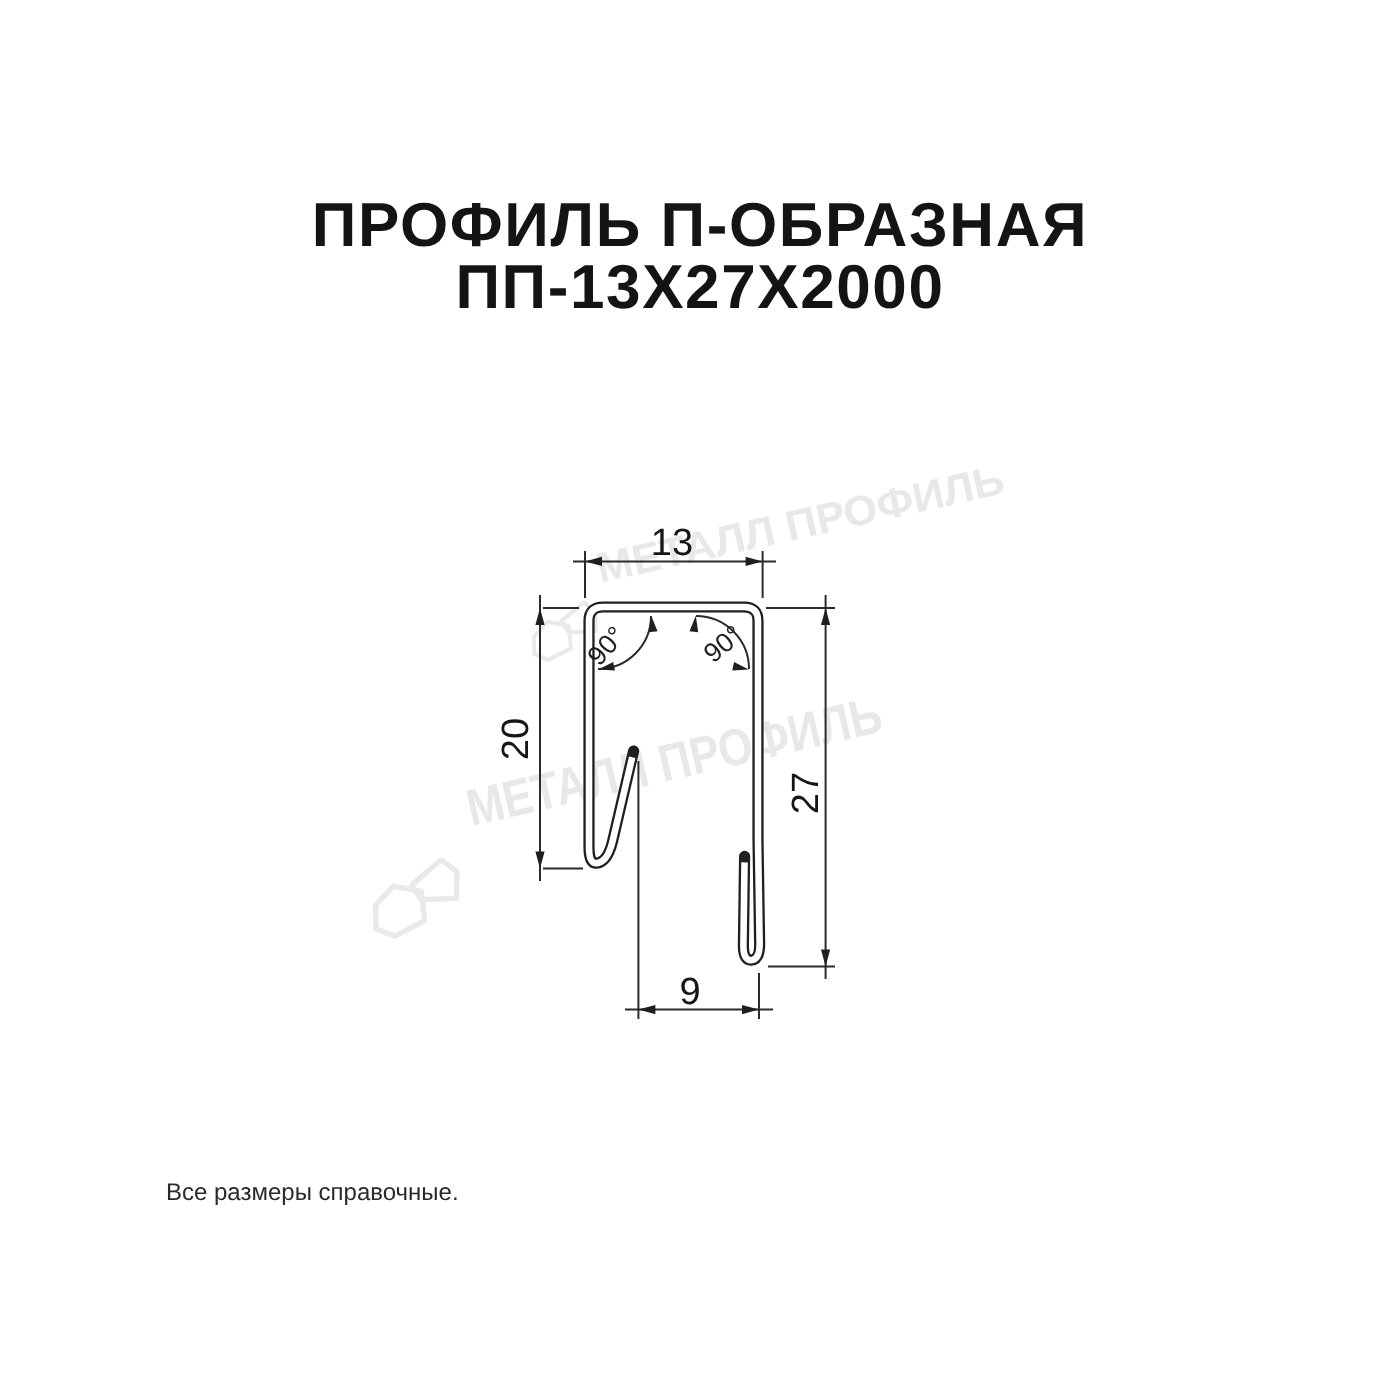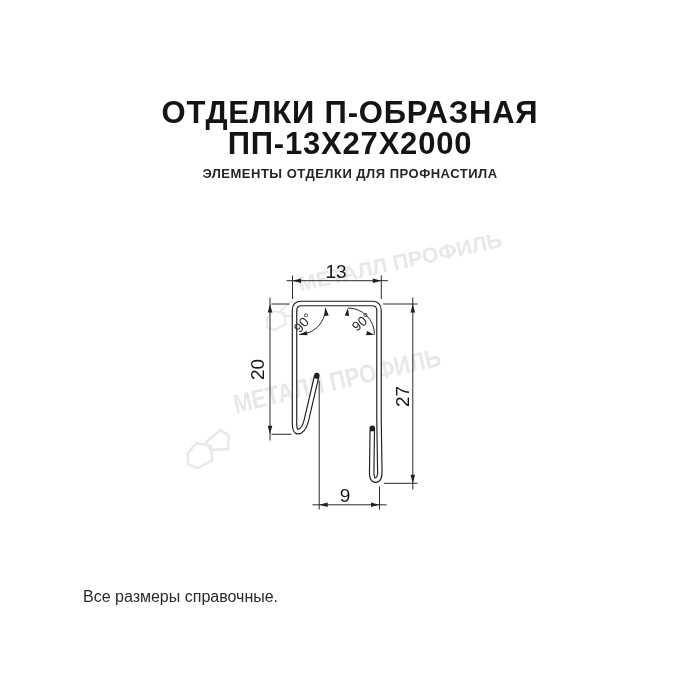--- a/index.html
+++ b/index.html
@@ -31,21 +31,21 @@
     letter-spacing: 0.5px;
   }
   .drawing-svg {
     position: absolute;
     left: 0; top: 0;
     width: 700px; height: 700px;
   }
   .footer {
     position: absolute;
     left: 83px; top: 589px;
-    font-size: 16px;
+    font-size: 12px;
     color: #2a2a2a;
     line-height: 15.5px;
   }
   .dim-text {
     font-family: "Liberation Sans", "DejaVu Sans", sans-serif;
     font-size: 19px;
     fill: #161616;
   }
   .angle-text {
     font-family: "Liberation Sans", "DejaVu Sans", sans-serif;
@@ -58,23 +58,22 @@
     fill: #e8e8e8;
   }
   .dim-line { stroke: #2b2b2b; stroke-width: 1; fill: none; }
   .arrow { fill: #1f1f1f; stroke: none; }
   .wm-logo { fill: none; stroke: #e9e9e9; stroke-width: 3.2; stroke-linejoin: round; }
 </style>
 </head>
 <body>
 
 <div class="header">
-  <div class="title-line">ОТДЕЛКИ П-ОБРАЗНАЯ</div>
+  <div class="title-line">ПРОФИЛЬ П-ОБРАЗНАЯ</div>
   <div class="title-line">ПП-13Х27Х2000</div>
-  <div class="subtitle">ЭЛЕМЕНТЫ ОТДЕЛКИ ДЛЯ ПРОФНАСТИЛА</div>
 </div>
 
 <svg class="drawing-svg" width="700" height="700" viewBox="0 0 700 700" xmlns="http://www.w3.org/2000/svg">
 
   <g>
     <g transform="translate(262,304) rotate(-12.5)">
       <g transform="scale(0.62)">
         <path class="wm-logo" d="M3 24 L0 38 L10 45 L30 40 L32 22 L16 15 Z"></path>
         <path class="wm-logo" d="M27 17 L48 6 L56 15 L52 31 L31 27 Z"></path>
       </g>

